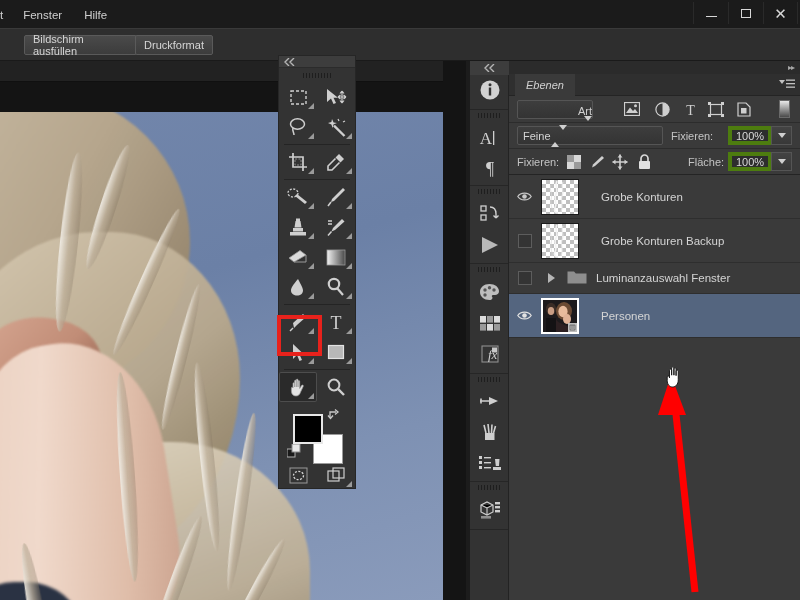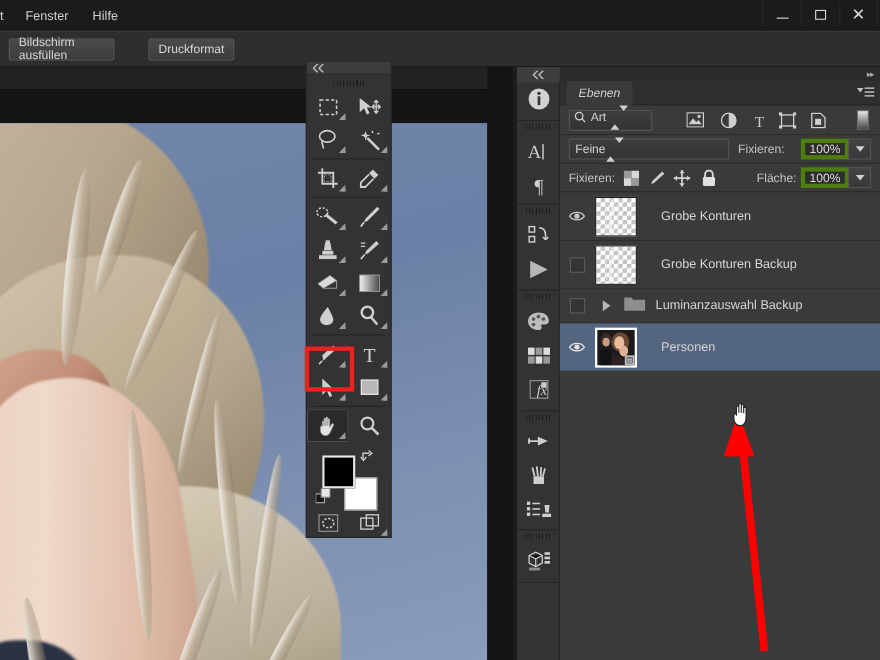--- a/index.html
+++ b/index.html
@@ -46,21 +46,21 @@
     border-bottom:1px solid #1a1a1a;
   }
   .opt-btn {
     position:absolute; top:6px; height:20px;
     background:linear-gradient(#4a4a4a,#3c3c3c);
     border:1px solid #5a5a5a; border-radius:2px;
     color:#d6d6d6; font-size:11px;
     display:flex; align-items:center; justify-content:center;
     padding:0 8px;
   }
-  #opt-fill { left:8px; width:96px; }
+  #opt-fill { left:24px; width:113px; }
   #opt-print { left:135px; width:78px; }
 
   #workspace-select {
     position:absolute; right:8px; top:5px; width:225px; height:21px;
     background:linear-gradient(#3f3f3f,#363636);
     border:1px solid #555; border-radius:2px;
     display:flex; align-items:center;
     color:#d2d2d2; font-size:11px; padding-left:7px;
   }
   #workspace-select .spinner {
@@ -190,21 +190,21 @@
   .paneltab.active { background:#3a3a3a; }
   .panelmenu { position:absolute; right:5px; top:5px; width:16px; height:12px; }
 
   #lp-filterrow {
     position:absolute; left:0; top:35px; width:291px; height:27px;
     background:#3a3a3a; border-bottom:1px solid #2c2c2c;
   }
   #kindselect {
     position:absolute; left:8px; top:4px; width:76px; height:19px;
     background:linear-gradient(#3d3d3d,#343434); border:1px solid #555; border-radius:2px;
-    display:flex; align-items:flex-start; padding-left:4px; gap:4px; font-size:11px; color:#d0d0d0;
+    display:flex; align-items:flex-end; padding-left:4px; gap:4px; font-size:11px; color:#d0d0d0;flex-direction:column;
   }
   .filter-ico { position:absolute; top:3px; width:22px; height:20px; display:flex; align-items:center; justify-content:center;}
   #filter-toggle { position:absolute; right:10px; top:4px; width:11px; height:18px;
      background:linear-gradient(#e9e9e9,#4a4a4a); border:1px solid #6a6a6a;}
 
   #lp-blendrow {
     position:absolute; left:0; top:62px; width:291px; height:26px;
     background:#3a3a3a; border-bottom:1px solid #2c2c2c;
   }
   #blendselect {
@@ -816,21 +816,21 @@
       <div class="layerrow grouprow">
         <div class="eyecell">
             <div class="eyebox"></div>
           </div>
         <span class="disclosure"></span>
         <span class="folderico">
           <svg width="20" height="15" viewBox="0 0 20 15">
               <path d="M0.5 13.5 L0.5 1.5 L7 1.5 L8.8 3.5 L19.5 3.5 L19.5 13.5 Z" fill="#8e8e8e"></path>
             </svg>
         </span>
-        <span class="layername" style="margin-left:9px;">Luminanzauswahl Backup</span>
+        <span class="layername" style="margin-left:9px;">Luminanzauswahl Fenster</span>
       </div>
 
       <div class="layerrow selected">
         <div class="eyecell">
           <svg width="15" height="11" viewBox="0 0 15 11">
               <path d="M0.8 5.5 C3.5 1 11.5 1 14.2 5.5 C11.5 10 3.5 10 0.8 5.5 Z" fill="none" stroke="#e2e2e2" stroke-width="1.2"></path>
               <circle cx="7.5" cy="5.5" r="2.3" fill="#e2e2e2"></circle>
             </svg>
         </div>
         <div class="thumb photo">

